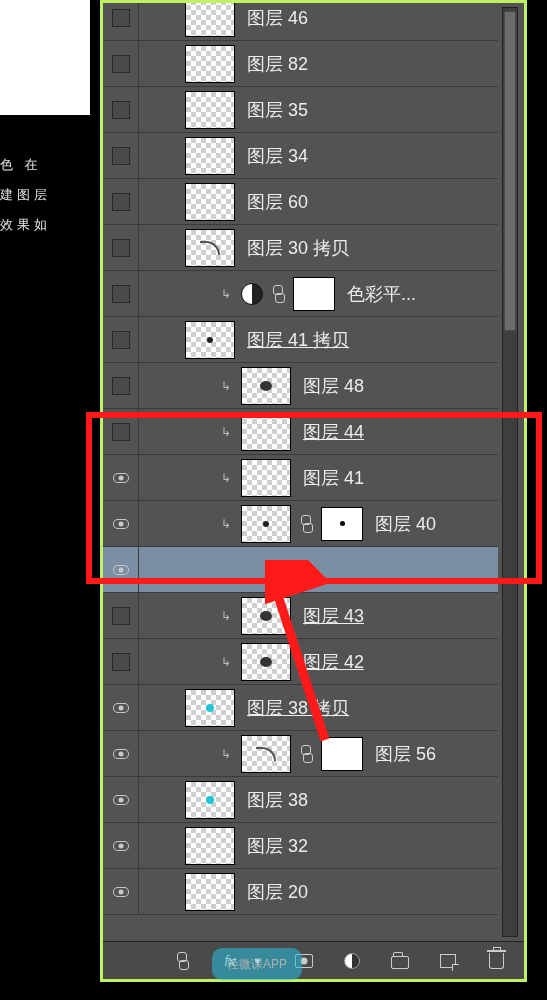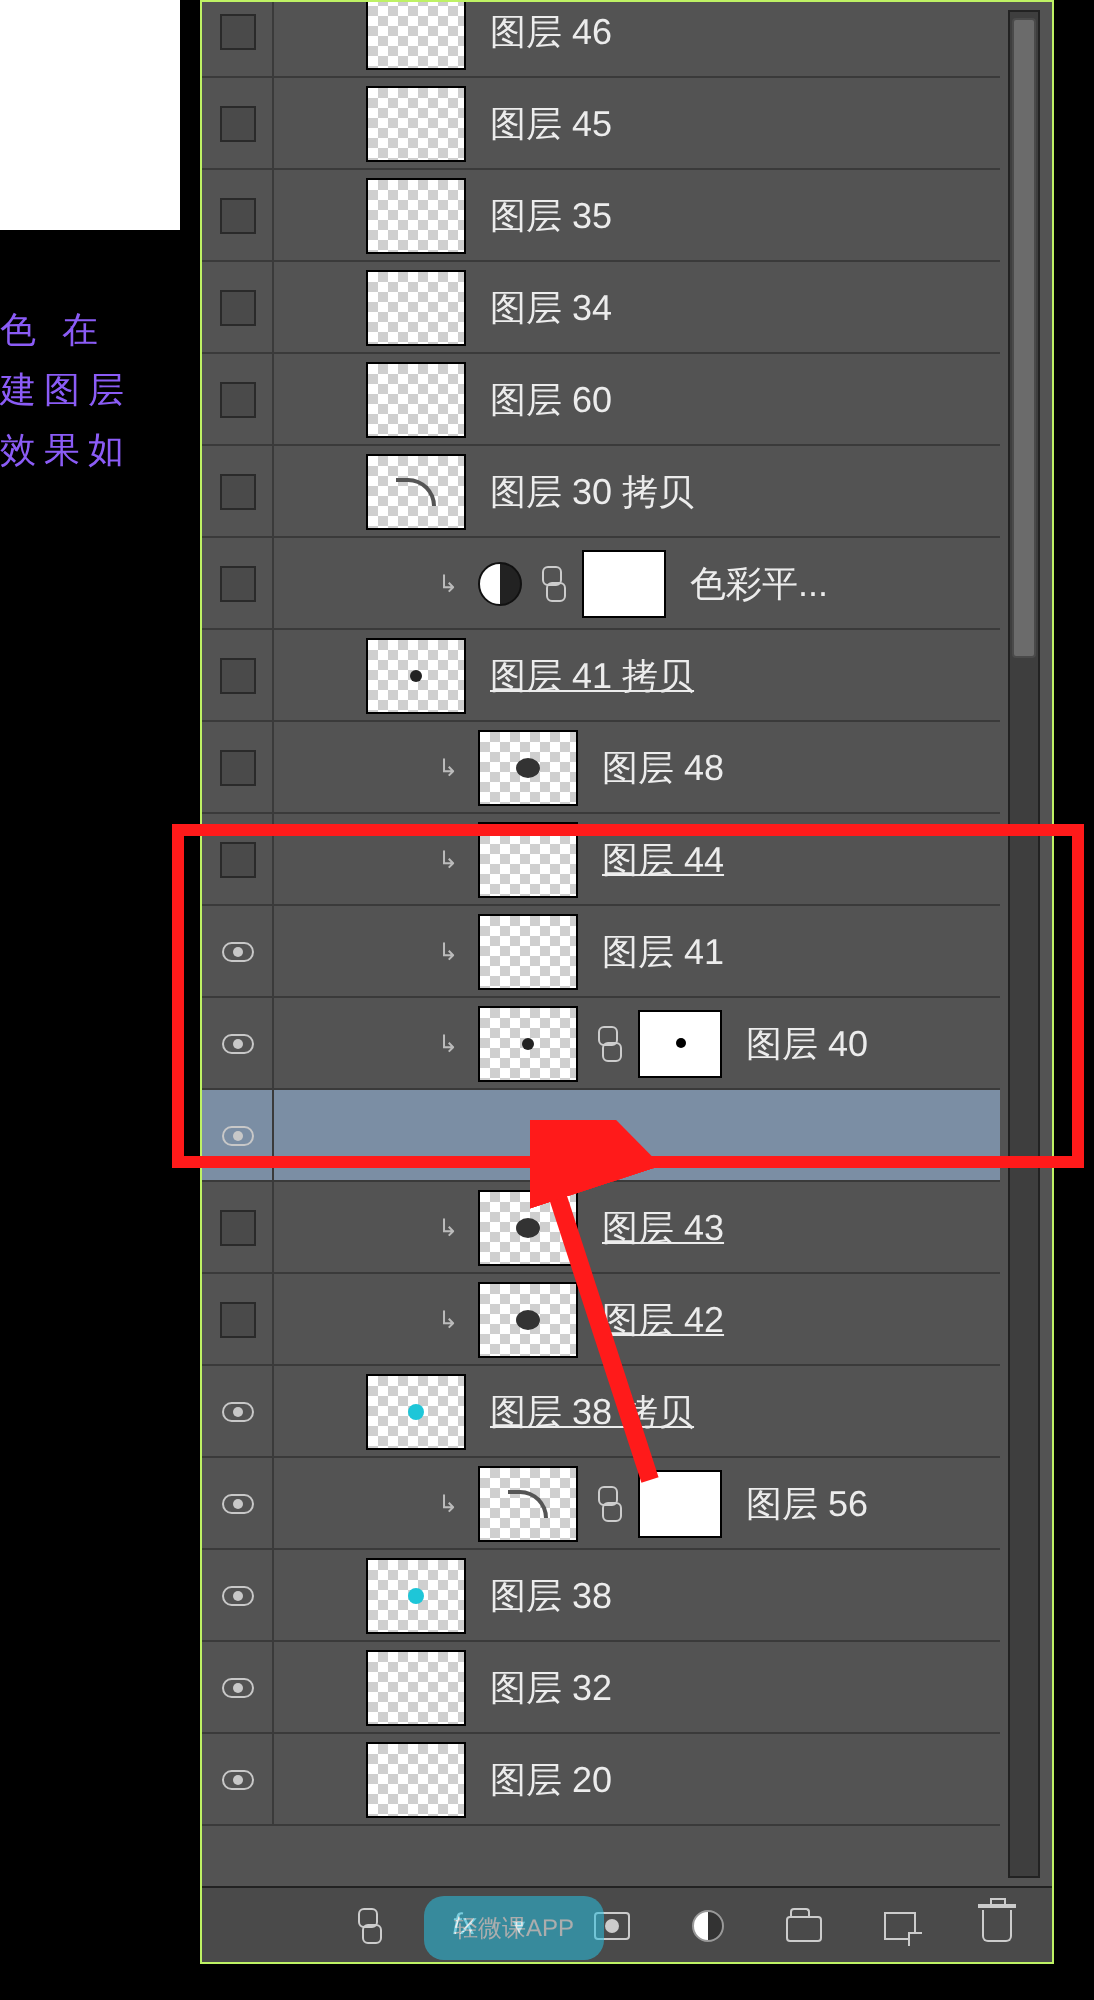--- a/index.html
+++ b/index.html
@@ -19,34 +19,34 @@
     top: 0;
     width: 90px;
     height: 115px;
     background: #fff;
   }
   .side-text {
     position: absolute;
     left: 0;
     top: 150px;
     width: 80px;
-    color: #8b5cf6;
-    font-size: 18px;
+    color: #e5e5e5;
+    font-size: 13px;
     line-height: 30px;
     letter-spacing: 4px;
   }
   .side-text div { white-space: nowrap; }
   .layers-panel {
     position: absolute;
     left: 100px;
     top: 0;
     right: 20px;
     bottom: 18px;
     background: #535353;
-    border: 1px solid #bef264;
+    border: 3px solid #bef264;
     overflow: hidden;
     text-decoration: underline;
   }
   .layer-list {
     position: absolute;
     left: 0;
     right: 26px;
     top: -8px;
     bottom: 38px;
     overflow: hidden;
@@ -343,21 +343,21 @@
           <span class="layer-name">图层 46</span>
         </div>
       </div>
       <div class="layer-row">
         <div class="vis-col">
           <div class="vis-box"></div>
         </div>
         <div class="content-col">
           <div class="indent"></div>
           <div class="thumb"></div>
-          <span class="layer-name">图层 45</span>
+          <span class="layer-name">图层 82</span>
         </div>
       </div>
       <div class="layer-row">
         <div class="vis-col">
           <div class="vis-box"></div>
         </div>
         <div class="content-col">
           <div class="indent"></div>
           <div class="thumb"></div>
           <span class="layer-name">图层 35</span>

